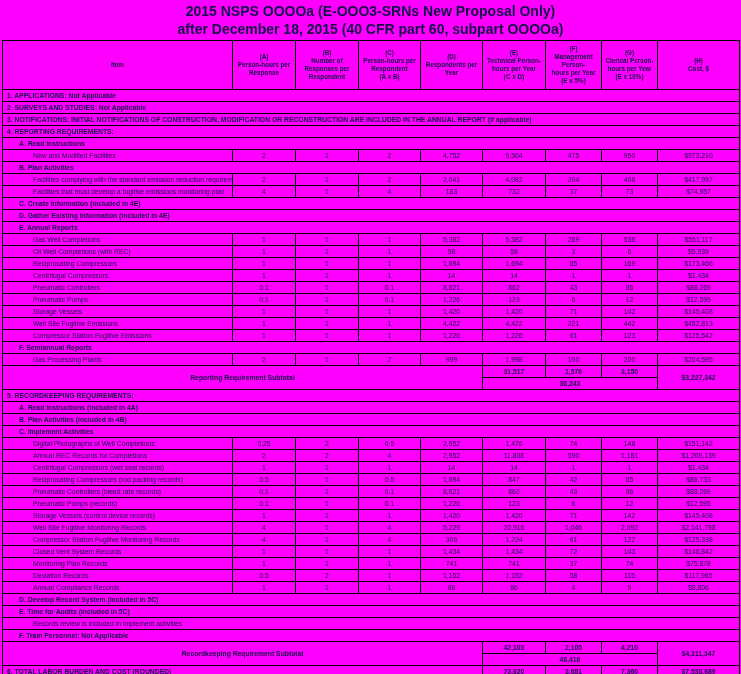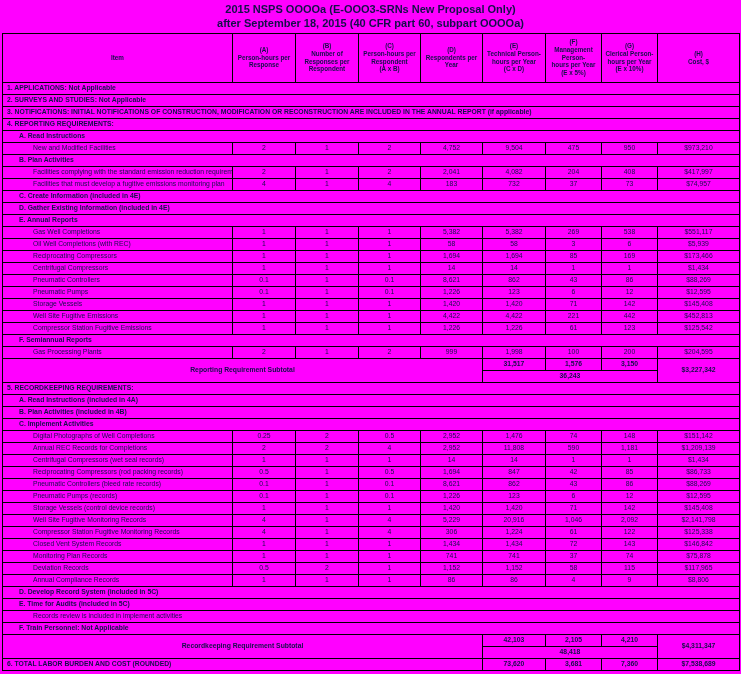--- a/index.html
+++ b/index.html
@@ -4,21 +4,21 @@
 <style>
   html,body{margin:0;padding:0;}
   body{
     width:741px;height:674px;
     background:#ff00ff;
     font-family:"Liberation Sans", sans-serif;
     color:#14104a;
     overflow:hidden;
   }
   .titles{padding-top:3px;text-align:center;}
-  .title-line{font-weight:bold;font-size:11px;line-height:1.25;white-space:nowrap;}
+  .title-line{font-weight:bold;font-size:14px;line-height:1.25;white-space:nowrap;}
   table{
     border-collapse:collapse;table-layout:fixed;
     margin:2px 0 0 2px;width:737px;background:#ff00ff;
   }
   th,td{border:1px solid #000;}
   thead th{
     font-size:6.3px;font-weight:bold;text-align:center;vertical-align:middle;
     padding:1px;line-height:1.25;height:46px;white-space:pre-line;overflow:hidden;
   }
   tbody td{
@@ -33,21 +33,21 @@
   tr.subtotal td, tr.total td{font-weight:bold;height:11px;}
   td.stlabel{text-align:center;}
   tr.total td.stlabel{text-align:left;padding-left:4px;text-transform:uppercase;}
   td.combined{text-align:center;font-weight:bold;}
 </style>
 </head>
 <body>
 
 <div class="titles">
   <div class="title-line">2015 NSPS OOOOa (E-OOO3-SRNs New Proposal Only)</div>
-  <div class="title-line">after September 18, 2015 (40 CFR part 60, subpart OOOOa)</div>
+  <div class="title-line">after December 18, 2015 (40 CFR part 60, subpart OOOOa)</div>
 </div>
 
 <table>
   <colgroup>
     <col style="width:230px">
       <col style="width:63px">
       <col style="width:63px">
     <col style="width:62px">
       <col style="width:62px">
       <col style="width:63px">

